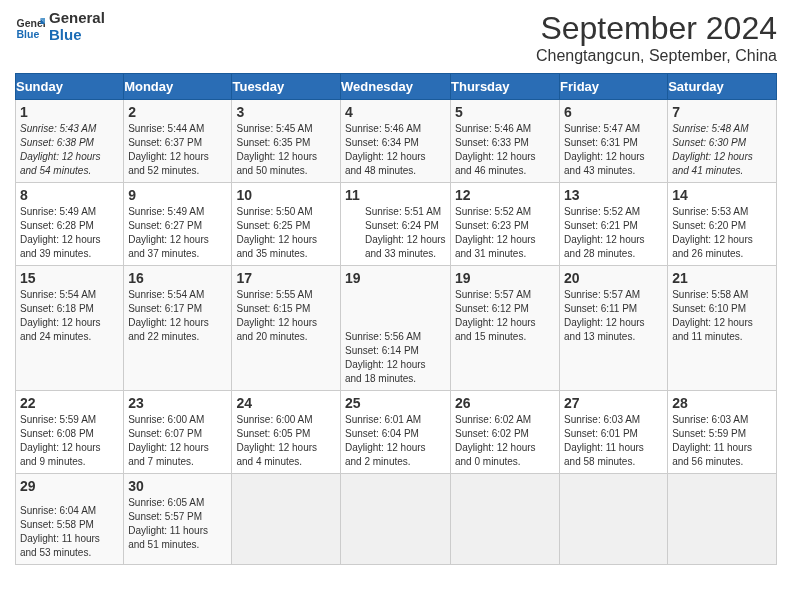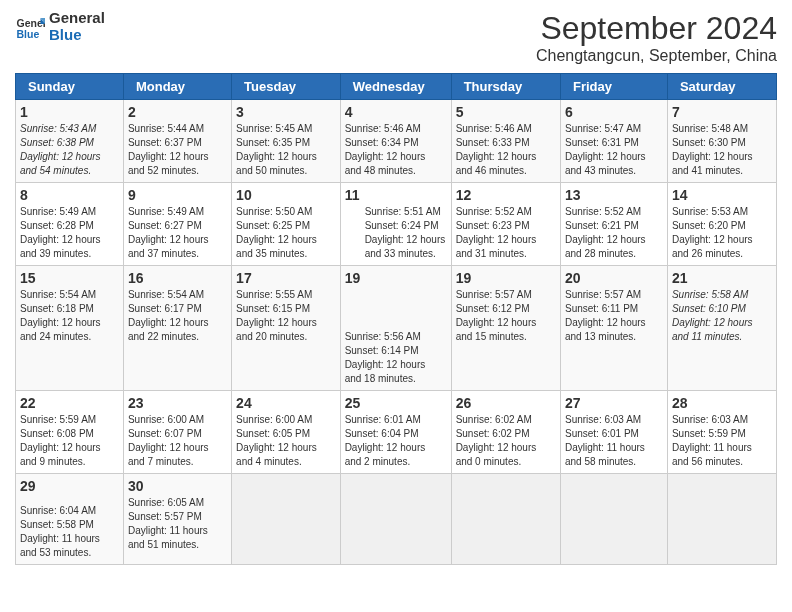--- a/index.html
+++ b/index.html
@@ -43,21 +43,21 @@
       color: #333;
     }
     table {
       width: 100%;
       border-collapse: collapse;
       font-size: 11px;
     }
     thead tr th {
       background-color: #2a6db5;
       color: #fff;
-      padding: 5px 12px;
+      padding: 5px 0;
       text-align: left;
       font-size: 13px;
       font-weight: bold;
       border: 1px solid #1a5a9a;
     }
     tbody tr td {
       border: 1px solid #ccc;
       vertical-align: top;
       padding: 4px;
       height: 80px;
@@ -160,21 +160,21 @@
           </td>
           <td>
             <span class="day-num">6</span>
             <div class="day-info" style="white-space: pre-line;">Sunrise: 5:47 AM
 Sunset: 6:31 PM
 Daylight: 12 hours
 and 43 minutes.</div>
           </td>
           <td>
             <span class="day-num">7</span>
-            <div class="day-info" style="white-space: pre-line;">Sunrise: 5:48 AM
+            <div class="day-info" style="white-space: pre-line; font-style: italic;">Sunrise: 5:48 AM
 Sunset: 6:30 PM
 Daylight: 12 hours
 and 41 minutes.</div>
           </td>
         </tr>
         <tr>
           <td>
             <span class="day-num">8</span>
             <div class="day-info" style="white-space: pre-line;">Sunrise: 5:49 AM
 Sunset: 6:28 PM
@@ -262,21 +262,21 @@
           </td>
           <td>
             <span class="day-num">20</span>
             <div class="day-info" style="white-space: pre-line;">Sunrise: 5:57 AM
 Sunset: 6:11 PM
 Daylight: 12 hours
 and 13 minutes.</div>
           </td>
           <td>
             <span class="day-num">21</span>
-            <div class="day-info" style="white-space: pre-line; font-style: italic;">Sunrise: 5:58 AM
+            <div class="day-info" style="white-space: pre-line;">Sunrise: 5:58 AM
 Sunset: 6:10 PM
 Daylight: 12 hours
 and 11 minutes.</div>
           </td>
         </tr>
         <tr>
           <td>
             <span class="day-num">22</span>
             <div class="day-info" style="white-space: pre-line;">Sunrise: 5:59 AM
 Sunset: 6:08 PM

